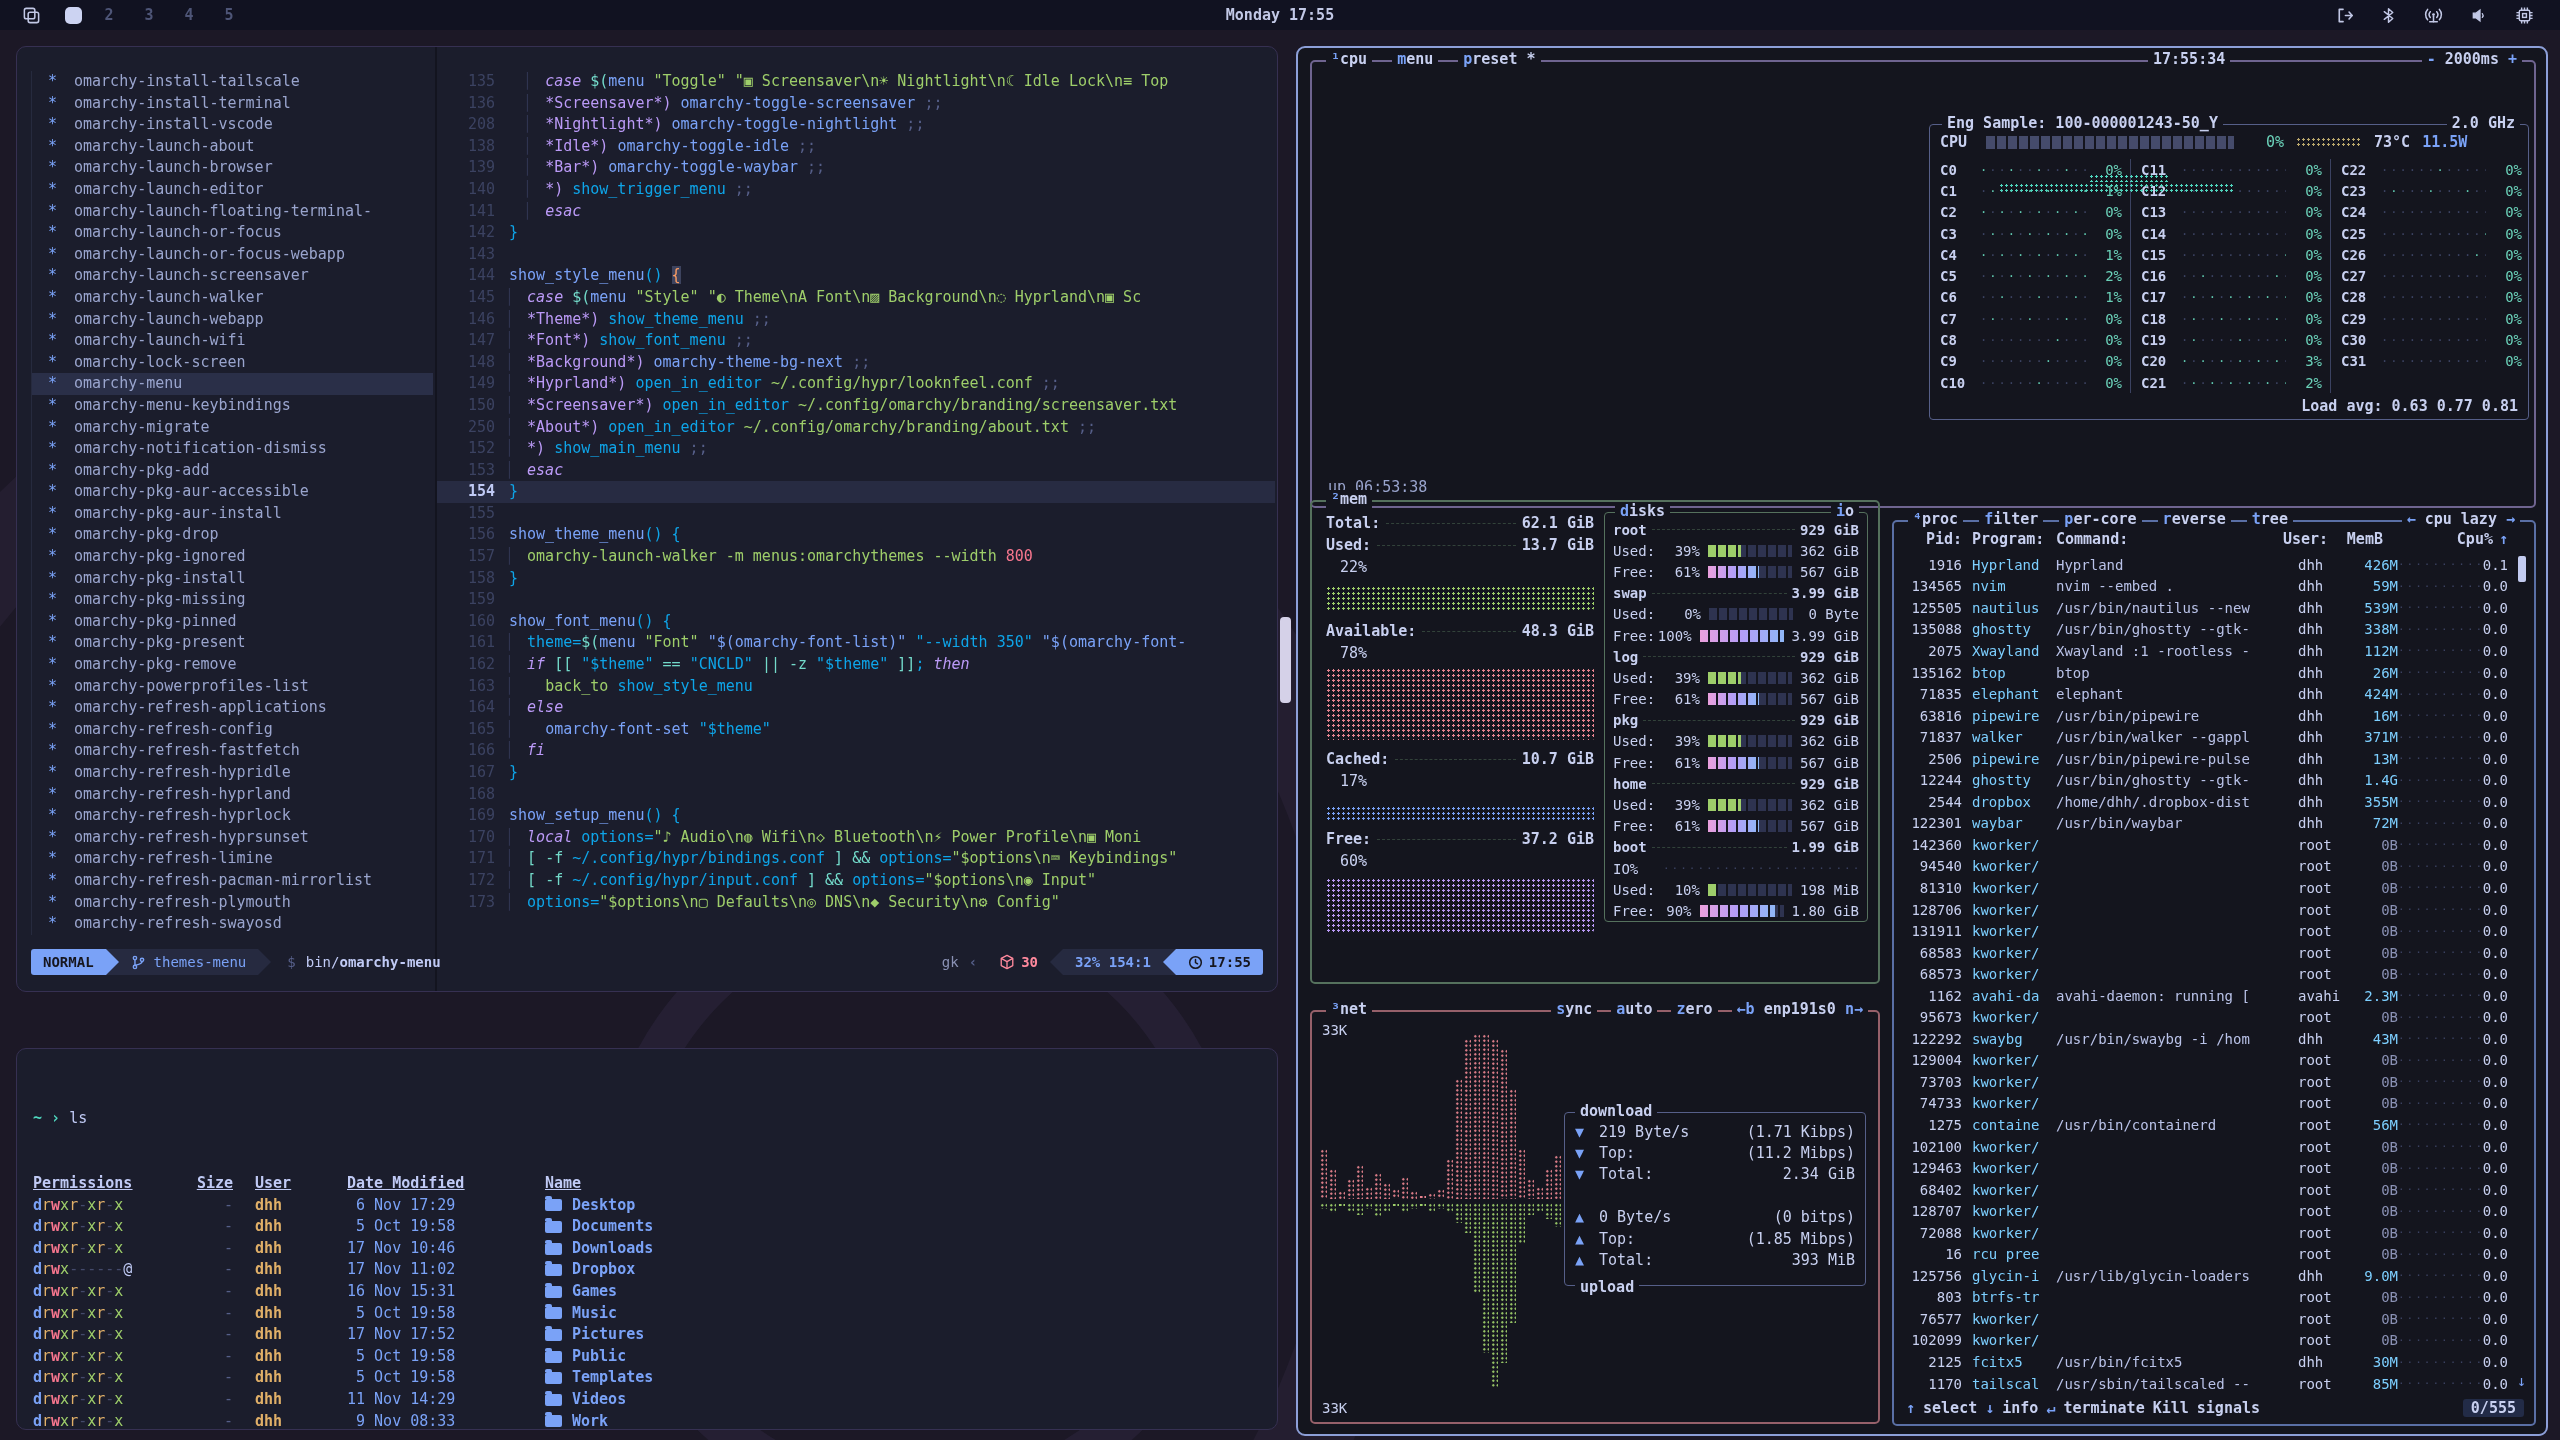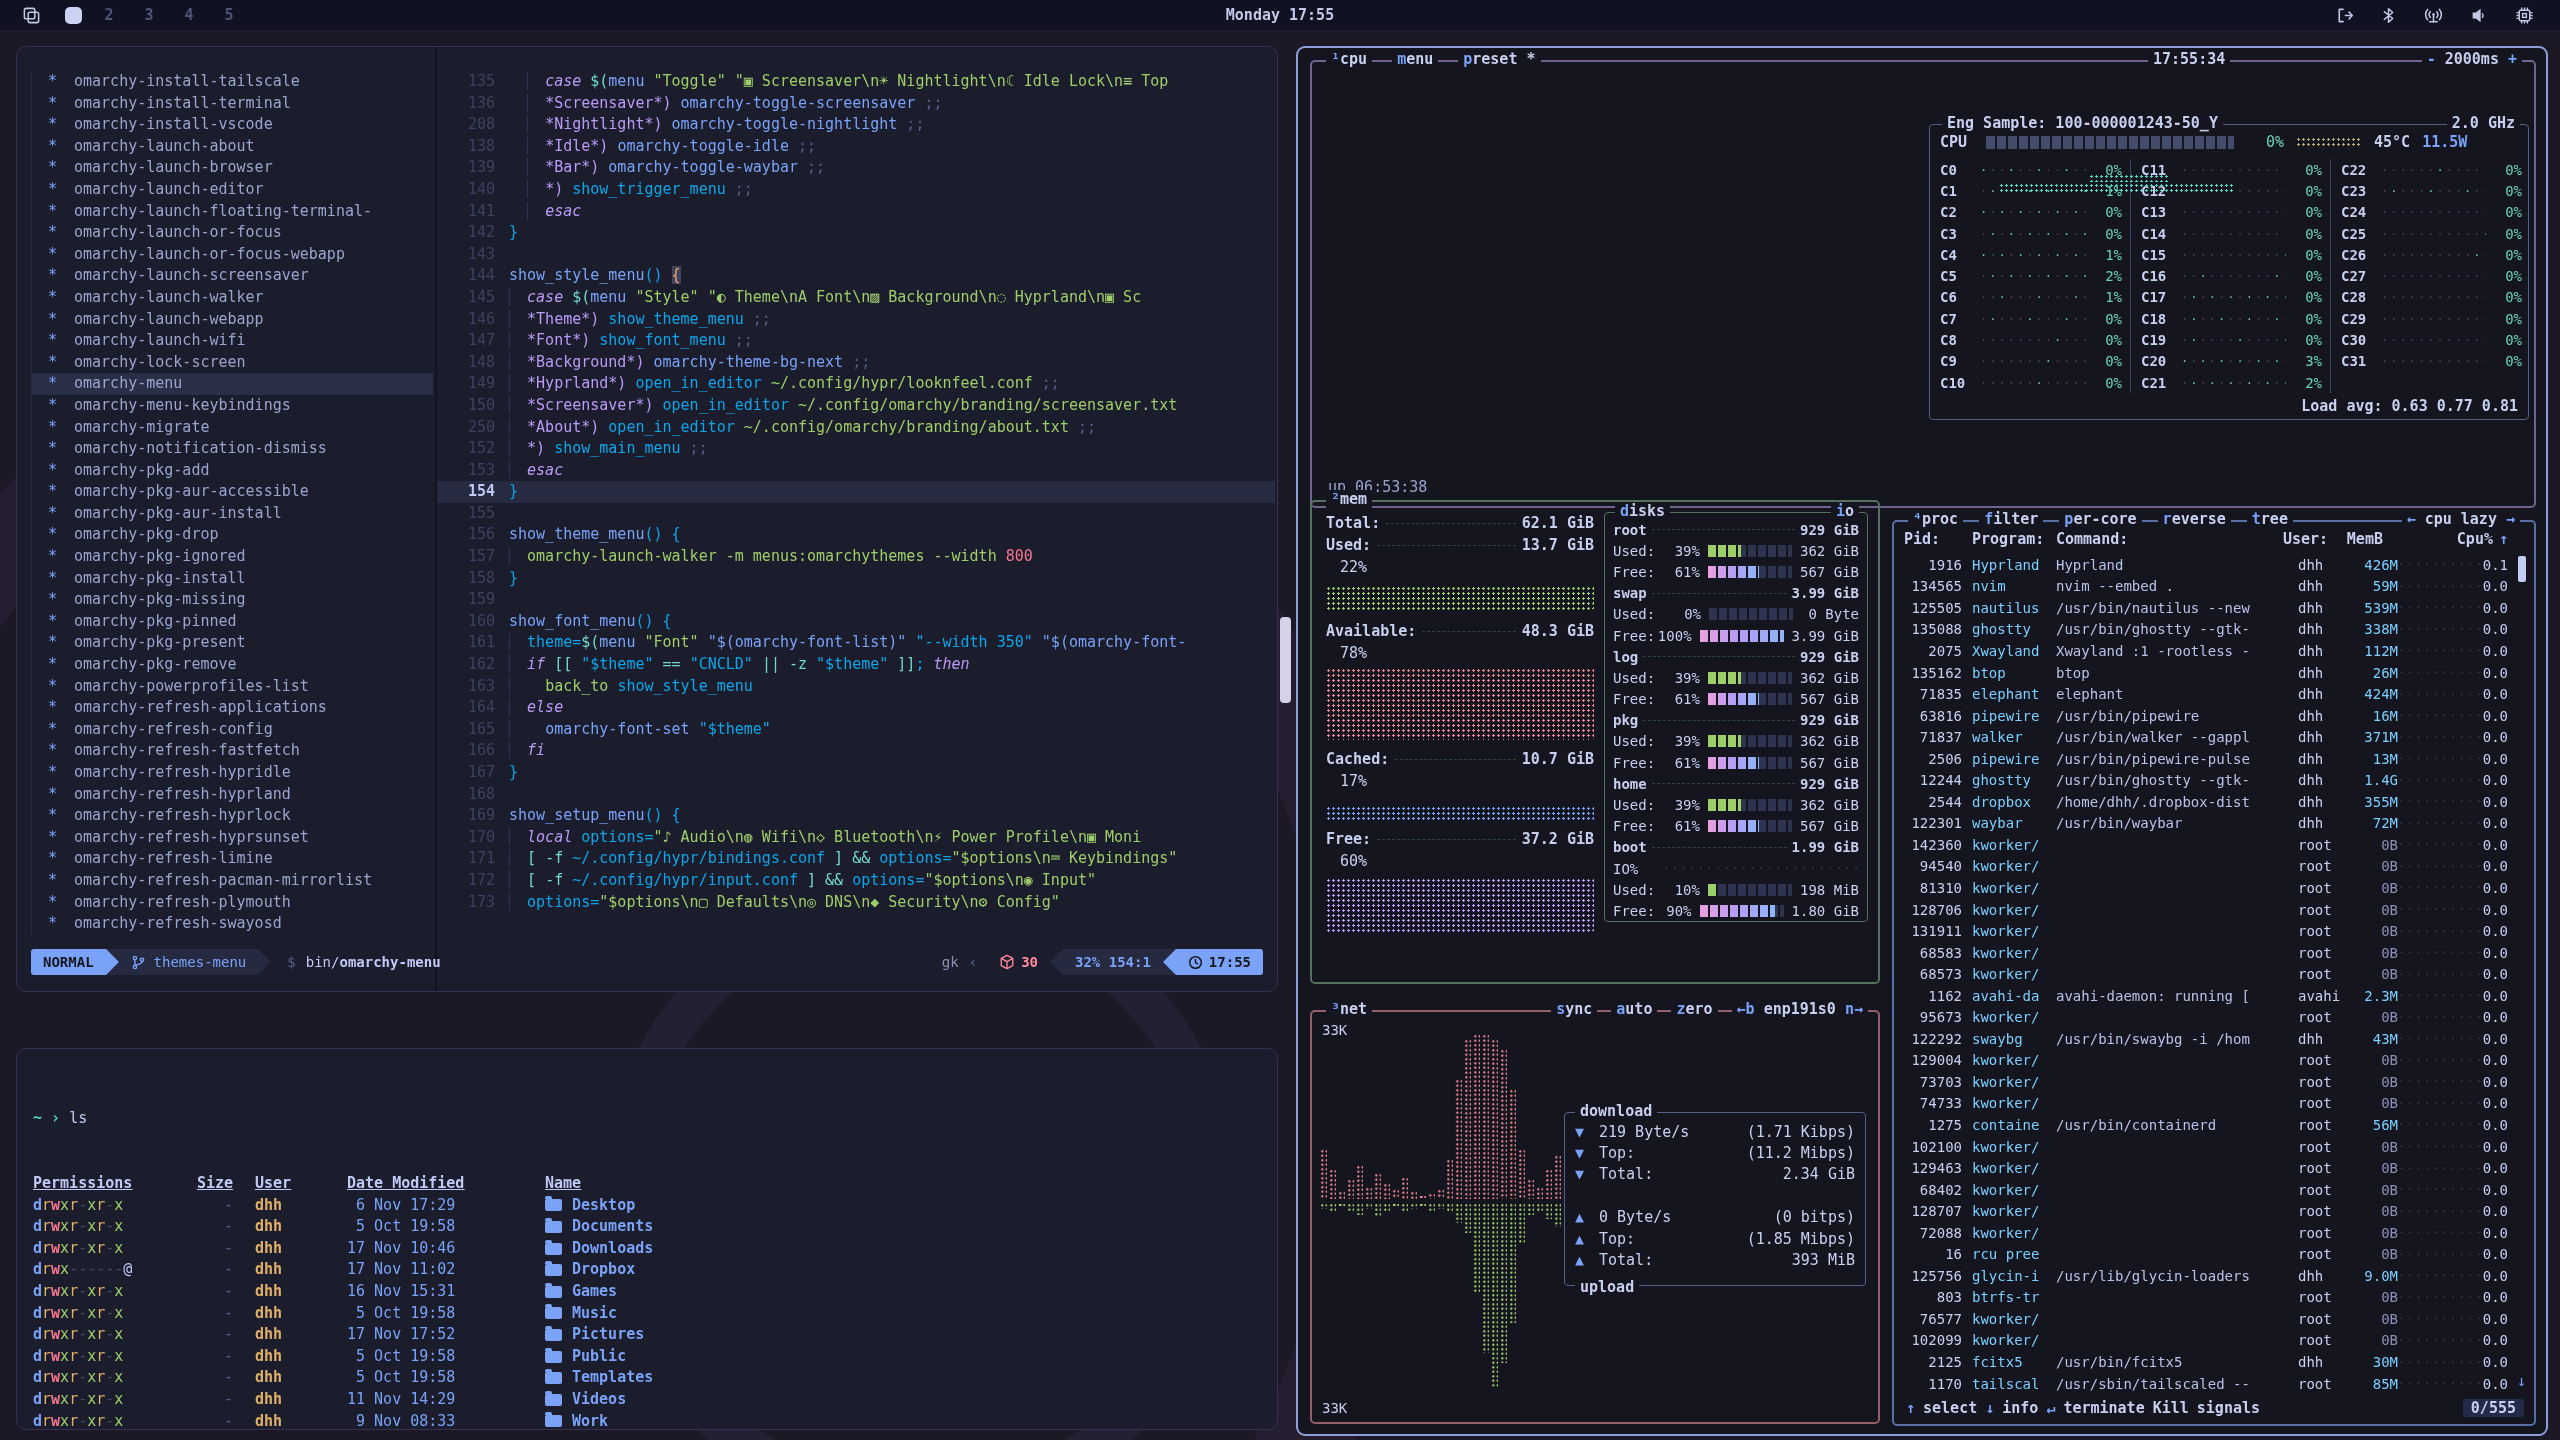--- a/index.html
+++ b/index.html
@@ -390,21 +390,21 @@
     </div>
 
     <div id="cpu-subbox" class="subbx">
       <span class="chip" style="position:absolute;top:-11px;left:12px">Eng Sample: 100-000001243-50_Y</span>
       <span class="chip" style="position:absolute;top:-11px;right:8px">2.0 GHz</span>
       <div id="cpu-row">
         <span class="lbl">CPU</span>
         <div id="cpu-meter"></div>
         <span id="cpu-pct">0%</span>
         <div id="cpu-mini"></div>
-        <span id="cpu-temp">45°C</span>
+        <span id="cpu-temp">73°C</span>
         <span id="cpu-watt">11.5W</span>
       </div>
       <div id="coregrid">
           <div class="ccol">
             <div class="crow">
               <span class="cn">C0</span>
               <span class="cm"><span class="on">·</span><span>·</span><span>·</span><span class="on">·</span><span>·</span><span>·</span><span class="on">·</span><span>·</span><span>·</span><span class="on">·</span><span>·</span><span>·</span></span>
               <span class="cp">0%</span>
             </div>
             <div class="crow">
@@ -747,21 +747,21 @@
   <div id="procbox" class="bx">
     <div class="chiprow" style="left:14px;gap:16px">
       <span class="chip"><span class="sup">⁴</span><span>proc</span></span>
       <span class="chip"><span class="hot">f</span>ilter</span>
       <span class="chip"><span class="hot">p</span>er-core</span>
       <span class="chip"><span class="hot">r</span>everse</span>
       <span class="chip"><span class="hot">t</span>ree</span>
     </div>
     <span class="chip" style="position:absolute;top:-12px;right:14px"><span class="hot">←</span><span> </span><span>cpu lazy</span><span> </span><span class="hot">→</span></span>
     <div id="prochead">
-      <span style="width:58px;">Pid:</span>
+      <span style="width:58px;text-align:right">Pid:</span>
       <span style="width:84px;padding-left:10px">Program:</span>
       <span style="flex:1">Command:</span>
       <span style="width:52px">User:</span>
       <span style="width:48px;text-align:right">MemB</span>
       <span style="width:72px"></span>
       <span style="width:38px;text-align:right">Cpu%</span>
       <span class="hl" style="padding-left:6px">↑</span>
     </div>
     <div id="procrows">
         <div class="prow"><span class="ppid">1916</span><span class="pprog">Hyprland</span><span class="pcmd">Hyprland</span><span class="puser">dhh</span><span class="pmem">426M</span><span class="pdots">··········</span><span class="pcpu">0.1</span></div>

